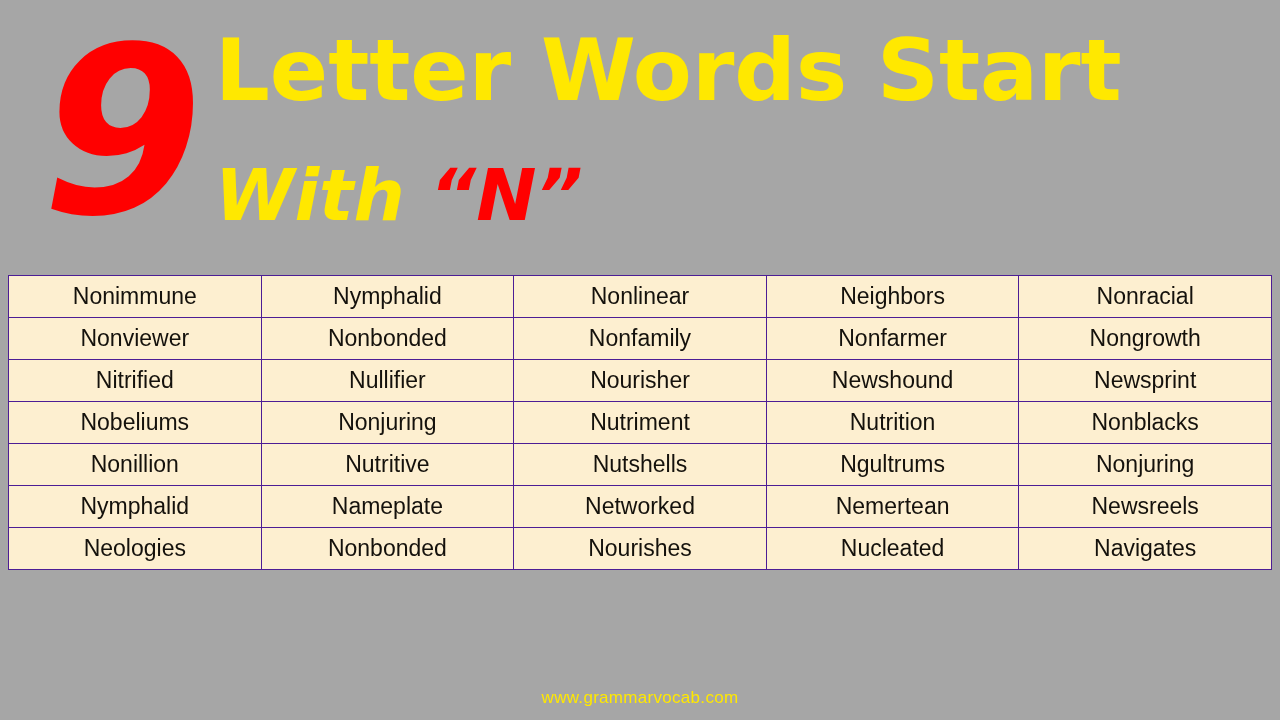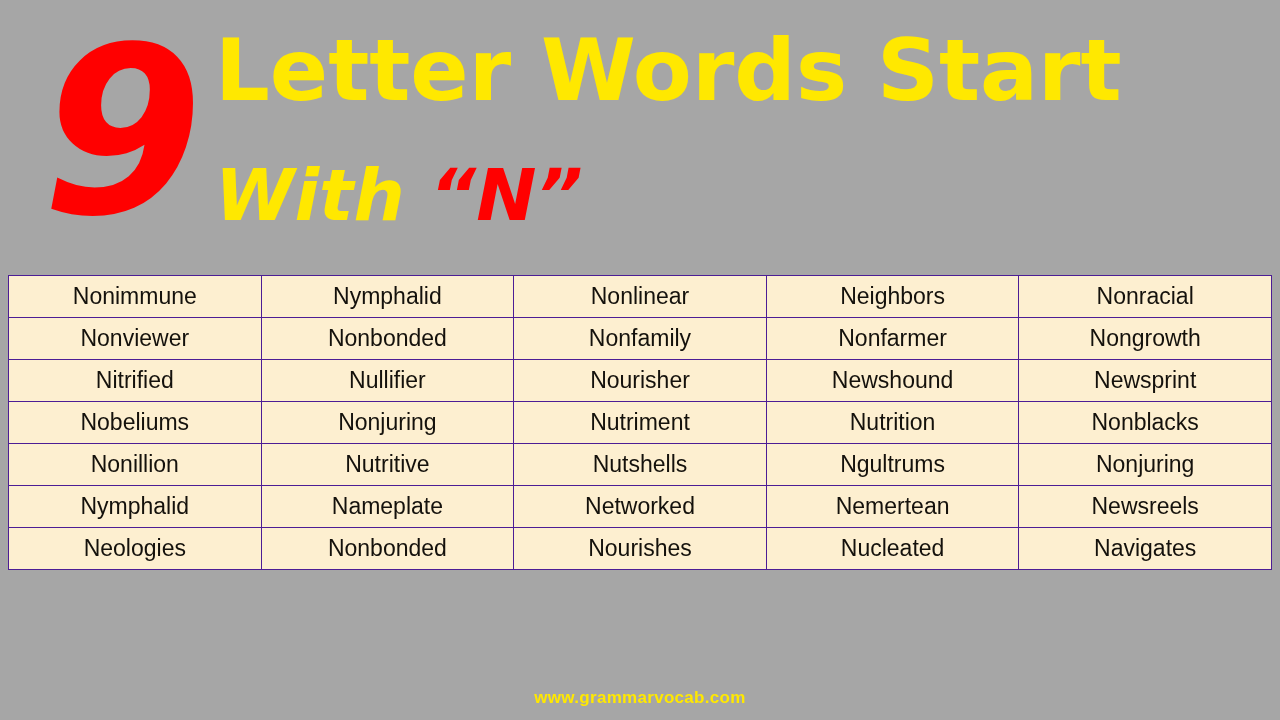--- a/index.html
+++ b/index.html
@@ -96,21 +96,21 @@
   }
 
   
   .footer {
     position: absolute;
     left: 0;
     top: 688px;
     width: 1280px;
     text-align: center;
     font-family: "Liberation Sans", sans-serif;
-    font-weight: bold;
+    font-weight: normal;
     font-size: 17px;
     color: #ffe800;
     letter-spacing: 0.3px;
   }
 </style>
 </head>
 <body>
 
 <div class="page">
 

